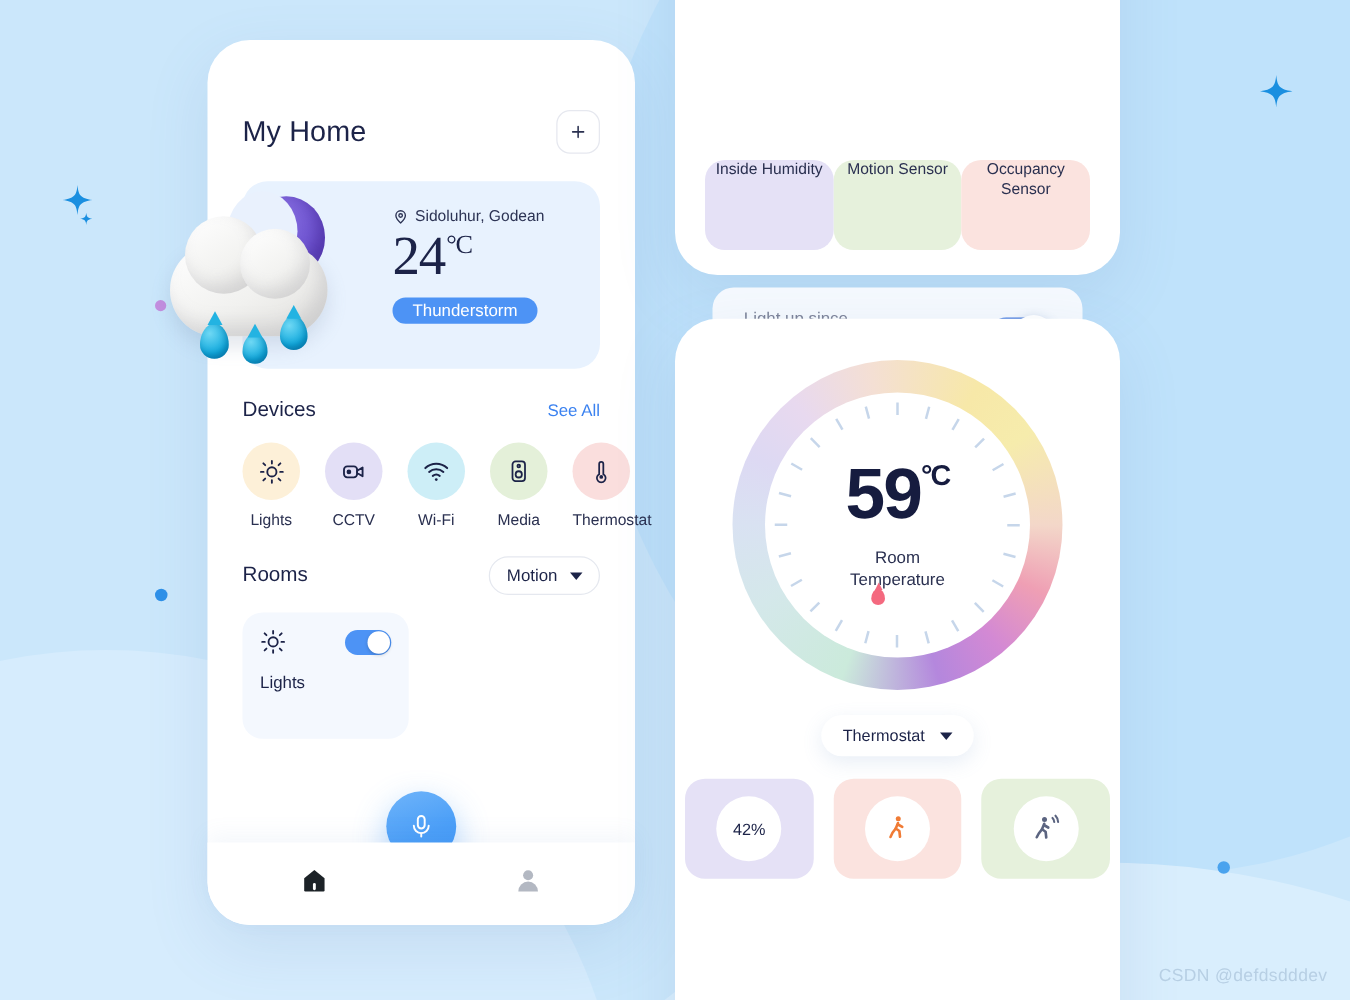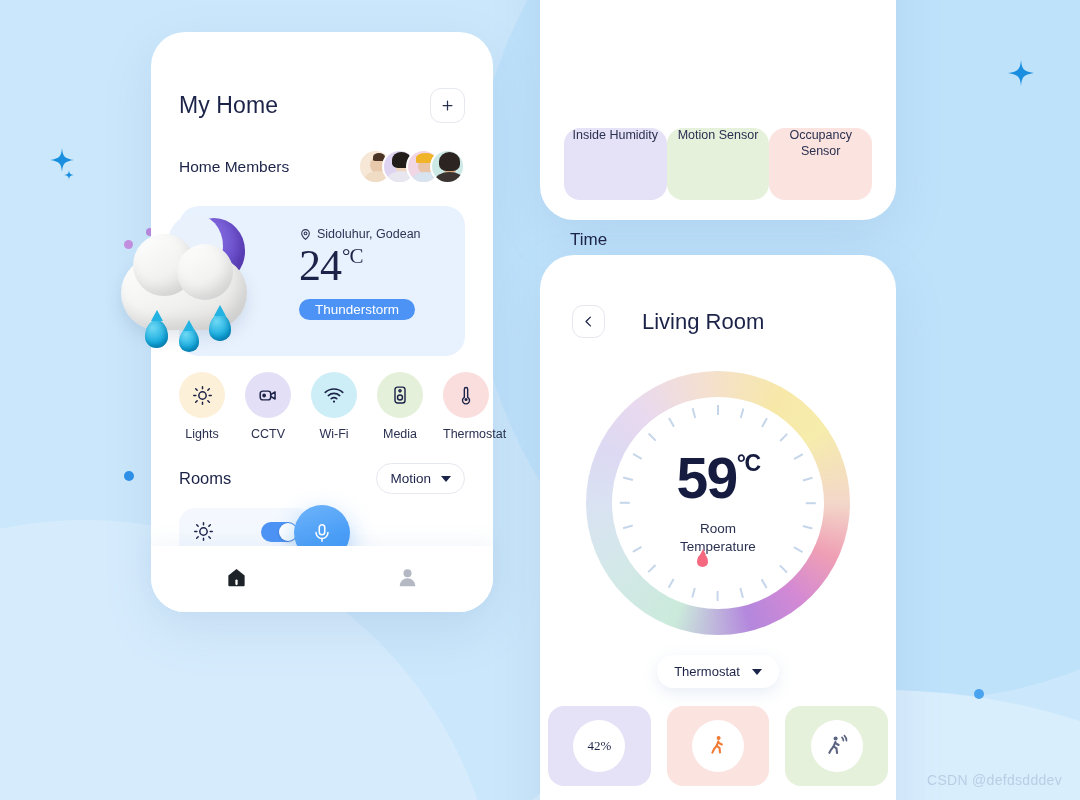--- a/index.html
+++ b/index.html
@@ -30,21 +30,21 @@
   .sparkle { position:absolute; color:#1a8fe0; line-height:1; }
   .dot { position:absolute; border-radius:50%; }
 
   
   .phone {
     position:absolute;
     background:#ffffff;
     border-radius:34px;
     box-shadow:0 18px 50px rgba(90,130,180,.14);
   }
-  #phone-left  { left:151px; top:32px;  width:342px; height:580px; }
+  #phone-left  { left:166px; top:32px;  width:342px; height:708px; }
   #phone-top   { left:540px; top:-250px; width:356px; height:470px; border-radius:34px; }
   #phone-right { left:540px; top:255px; width:356px; height:600px; }
 
   
   .lp { padding:0 28px; }
   .row-between { display:flex; align-items:center; justify-content:space-between; }
   .title-home {
     font-size:23px; font-weight:400; color:#1c2348; letter-spacing:.1px;
   }
   .plus-btn {
@@ -244,21 +244,21 @@
     content:"";position:absolute;left:50%;top:-38%;transform:translateX(-50%);
     border-left:3.4px solid transparent;border-right:3.4px solid transparent;border-bottom:6px solid #f4697f;
   }
   .thermo-select {
     margin:20px auto 0; width:fit-content;
     display:flex; align-items:center; gap:12px;
     background:#fff; border-radius:19px; padding:9px 17px;
     box-shadow:0 5px 16px rgba(110,150,200,.16);
     font-size:13px; color:#1c2348;
   }
-  .lr-cards { display:flex; gap:16px; padding:0 8px; margin-top:18px;font-family:Liberation Serif, serif; }
+  .lr-cards { display:flex; gap:16px; padding:0 8px; margin-top:18px; }
   .lr-card {
     flex:1; height:80px; border-radius:16px;
     display:flex; align-items:center; justify-content:center;
   }
   .lr-bubble {
     width:52px;height:52px;border-radius:50%;background:#fff;
     display:flex;align-items:center;justify-content:center;
     font-size:13px; color:#1c2348;
   }
   .watermark {
@@ -296,45 +296,20 @@
 
     <div class="row-between">
       <div class="title-home">My Home</div>
       <div class="plus-btn">
         <svg width="15" height="15" viewBox="0 0 24 24" fill="none" stroke="#2a3050" stroke-width="2" stroke-linecap="round">
             <path d="M12 5v14M5 12h14"></path>
           </svg>
       </div>
     </div>
 
-    <div class="row-between members-row">
-      <div class="members-label">Home Members</div>
-      <div class="avatars">
-        <div class="avatar" style="background:#f6e7d6">
-          <div class="av-head" style="left:10px;top:6px;width:15px;height:16px;background:#e8c9ab"></div>
-          <div class="av-body" style="left:4px;top:20px;width:27px;height:18px;background:#f0dcc5"></div>
-          <div class="av-head" style="left:13px;top:2px;width:12px;height:8px;background:#4a3426;border-radius:50% 50% 20% 20%"></div>
-        </div>
-        <div class="avatar" style="background:#dfd4f2">
-          <div class="av-head" style="left:11px;top:7px;width:14px;height:15px;background:#f0d6bf"></div>
-          <div class="av-body" style="left:3px;top:20px;width:29px;height:18px;background:#e8e6ef"></div>
-          <div class="av-head" style="left:8px;top:1px;width:19px;height:16px;background:#221c1a;border-radius:50% 50% 30% 30%"></div>
-        </div>
-        <div class="avatar" style="background:#f1d6e6">
-          <div class="av-head" style="left:10px;top:8px;width:15px;height:15px;background:#e9c4a6"></div>
-          <div class="av-body" style="left:4px;top:21px;width:27px;height:17px;background:#d7e3ef"></div>
-          <div class="av-head" style="left:8px;top:2px;width:19px;height:10px;background:#f0b429;border-radius:50% 50% 10% 10%"></div>
-        </div>
-        <div class="avatar" style="background:#cde9e6">
-          <div class="av-head" style="left:11px;top:7px;width:14px;height:16px;background:#d9a982"></div>
-          <div class="av-body" style="left:3px;top:21px;width:29px;height:17px;background:#3a3330"></div>
-          <div class="av-head" style="left:7px;top:1px;width:21px;height:19px;background:#2b2420;border-radius:50% 50% 35% 35%"></div>
-        </div>
-      </div>
-    </div>
 
     <div class="weather-card">
       <div class="weather-art">
         <div class="moon"></div>
         <div class="cloud-main"></div>
         <div class="cloud-bump cb1"></div>
         <div class="cloud-bump cb2"></div>
         <div class="drop d1"></div>
         <div class="drop d2"></div>
         <div class="drop d3"></div>
@@ -348,20 +323,24 @@
           <span>Sidoluhur, Godean</span>
         </div>
         <div class="temp">
           <span>24</span>
           <sup>°C</sup>
         </div>
         <div class="storm-pill">Thunderstorm</div>
       </div>
     </div>
 
+    <div class="row-between sec-head">
+      <div class="sec-title">Devices</div>
+      <div class="see-all">See All</div>
+    </div>
     <div class="devices">
       <div class="device">
         <div class="dev-circle" style="background:#fdf0d8">
           <svg width="21" height="21" viewBox="0 0 24 24" fill="none" stroke="#1c2348" stroke-width="1.7" stroke-linecap="round">
               <circle cx="12" cy="12" r="4.2"></circle>
               <path d="M12 2v2.4M12 19.6V22M4.2 4.2l1.7 1.7M18.1 18.1l1.7 1.7M2 12h2.4M19.6 12H22M4.2 19.8l1.7-1.7M18.1 5.9l1.7-1.7"></path>
             </svg>
         </div>
         <div class="dev-label">Lights</div>
       </div>
@@ -462,43 +441,34 @@
       </div>
       <div class="sensor-card" style="background:#e6f1dc">
         <span>Motion Sensor</span>
       </div>
       <div class="sensor-card" style="background:#fbe3df">
         <span>Occupancy Sensor</span>
       </div>
     </div>
 
     <div class="time-sec">
-      <div class="time-title">Time</div>
       <div class="time-card">
         <div>
           <div class="time-sub">Light up since</div>
           <div class="time-val">2h 18m</div>
         </div>
         <div class="toggle-lg">
             <div class="knob"></div>
           </div>
       </div>
     </div>
   </div>
 </div>
 
 <div class="phone" id="phone-right">
-  <div class="lr-head">
-    <div class="back-btn">
-      <svg width="15" height="15" viewBox="0 0 24 24" fill="none" stroke="#1c2348" stroke-width="2" stroke-linecap="round" stroke-linejoin="round">
-          <path d="M15 5l-7 7 7 7"></path>
-        </svg>
-    </div>
-    <div class="lr-title">Living Room</div>
-  </div>
 
   <div class="dial-wrap">
     <div class="dial-ring"></div>
     <div class="dial-inner">
       <div class="ticks">
           <div class="tick" style="transform: rotate(0deg);"></div>
           <div class="tick" style="transform: rotate(15deg);"></div>
           <div class="tick" style="transform: rotate(30deg);"></div>
           <div class="tick" style="transform: rotate(45deg);"></div>
           <div class="tick" style="transform: rotate(60deg);"></div>

